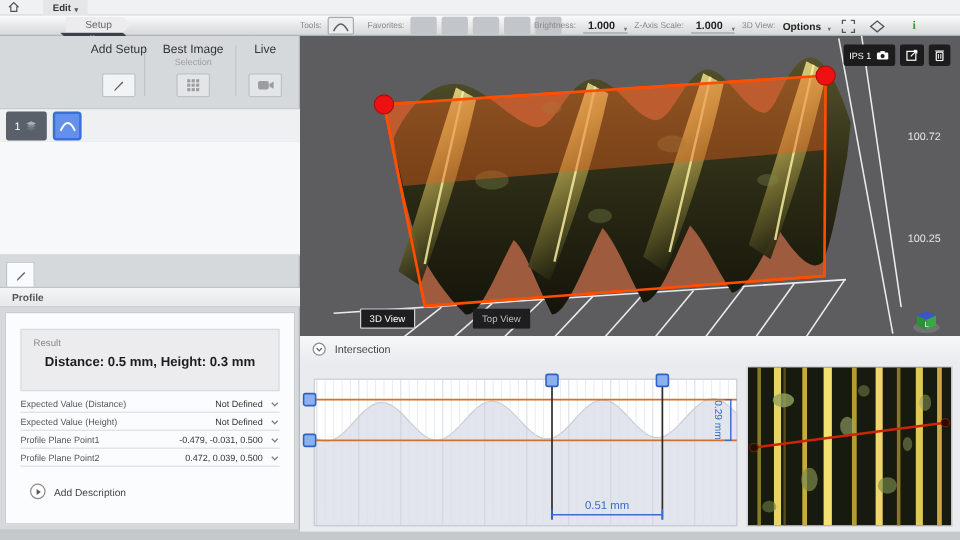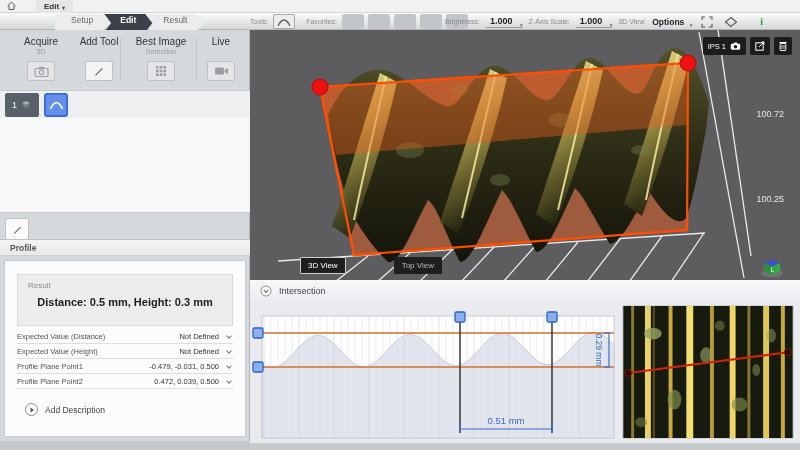--- a/index.html
+++ b/index.html
@@ -8,21 +8,21 @@
   #app { position:relative; width:800px; height:450px; background:#c6c9cc; }
 
   
   .menubar { position:absolute; left:0; top:0; width:800px; height:13px; background:#eff1f2; border-bottom:1px solid #d4d7d8; display:flex; align-items:center; }
   .home-btn { width:22px; height:12px; display:flex; align-items:center; justify-content:center; }
   .menu-tab { margin-left:14px; display:flex; align-items:center; gap:3px; font-size:8px; font-weight:bold; color:#333; padding:0 8px; height:13px; background:#e4e6e7; }
   .menu-caret { font-size:6px; color:#555; margin-top:3px; }
 
   
   .toolbar { position:absolute; left:0; top:13px; width:800px; height:17px; background:linear-gradient(#fafbfb,#d6d8d9); border-bottom:1px solid #b3b6b8; }
-  .breadcrumb { position:absolute; left:55px; top:1px; height:18px; display:flex; }
+  .breadcrumb { position:absolute; left:55px; top:1px; height:18px; display:flex;flex-direction:column; }
   .step { padding:0 16px; font-size:8.5px; line-height:13px; color:#666; background:#ececee;
           clip-path:polygon(0 0, calc(100% - 7px) 0, 100% 50%, calc(100% - 7px) 100%, 0 100%, 7px 50%); margin-left:-5px; }
   .step:first-child { margin-left:0; clip-path:polygon(0 0, calc(100% - 7px) 0, 100% 50%, calc(100% - 7px) 100%, 0 100%); }
   .step.active { background:#3c4149; color:#fff; font-weight:bold; }
   .tools-cluster { position:absolute; left:250px; top:1px; height:15px; display:flex; align-items:center; gap:5px; }
   .tiny-label { font-size:7px; color:#888; }
   .tool-btn { width:22px; height:15px; background:#eceded; border:1px solid #a8abae; border-radius:2px; display:flex; align-items:center; justify-content:center; }
   .fav-slots { display:flex; gap:4px; }
   .fav-slot { width:22px; height:15px; background:#c2c6ca; border-radius:2px; }
   .right-cluster { position:absolute; left:445px; top:1px; height:15px; display:flex; align-items:center; gap:6px; }
@@ -144,34 +144,23 @@
       <div class="icon-btn">
         <svg width="14" height="12" viewBox="0 0 14 12">
           <path d="M7,1.5 L12.5,6 L7,10.5 L1.5,6 Z" fill="none" stroke="#555" stroke-width="1.1"></path>
         </svg>
       </div>
       <span class="info-i">i</span>
     </div>
   </div>
 
   <div class="left-panel">
-    <div class="grp g1">
-      <div class="g-title">Acquire</div>
-      <div class="g-sub">3D</div>
-      <div class="g-btn">
-        <svg width="15" height="11" viewBox="0 0 15 11">
-          <rect x="1" y="2.5" width="13" height="8" rx="1.5" fill="none" stroke="#9a9ea2" stroke-width="1.2"></rect>
-          <rect x="5" y="0.8" width="5" height="2.5" fill="#9a9ea2"></rect>
-          <circle cx="7.5" cy="6.5" r="2.2" fill="none" stroke="#9a9ea2" stroke-width="1.1"></circle>
-        </svg>
-      </div>
-    </div>
     <div class="grp-sep" style="left:120px"></div>
     <div class="grp g2">
-      <div class="g-title">Add Tool</div>
+      <div class="g-title">Add Setup</div>
       <div class="g-sub"></div>
       <div class="g-btn" style="background:#f2f3f4">
         <svg width="12" height="12" viewBox="0 0 12 12">
           <path d="M2.5,9.5 L9,3 L9.8,3.8 L3.3,10.3 Z M2.2,10.8 L2.6,9.6 L3.4,10.4 Z" fill="#5c6064"></path>
         </svg>
       </div>
     </div>
     <div class="grp-sep" style="left:196px"></div>
     <div class="grp g3">
       <div class="g-title">Best Image</div>

